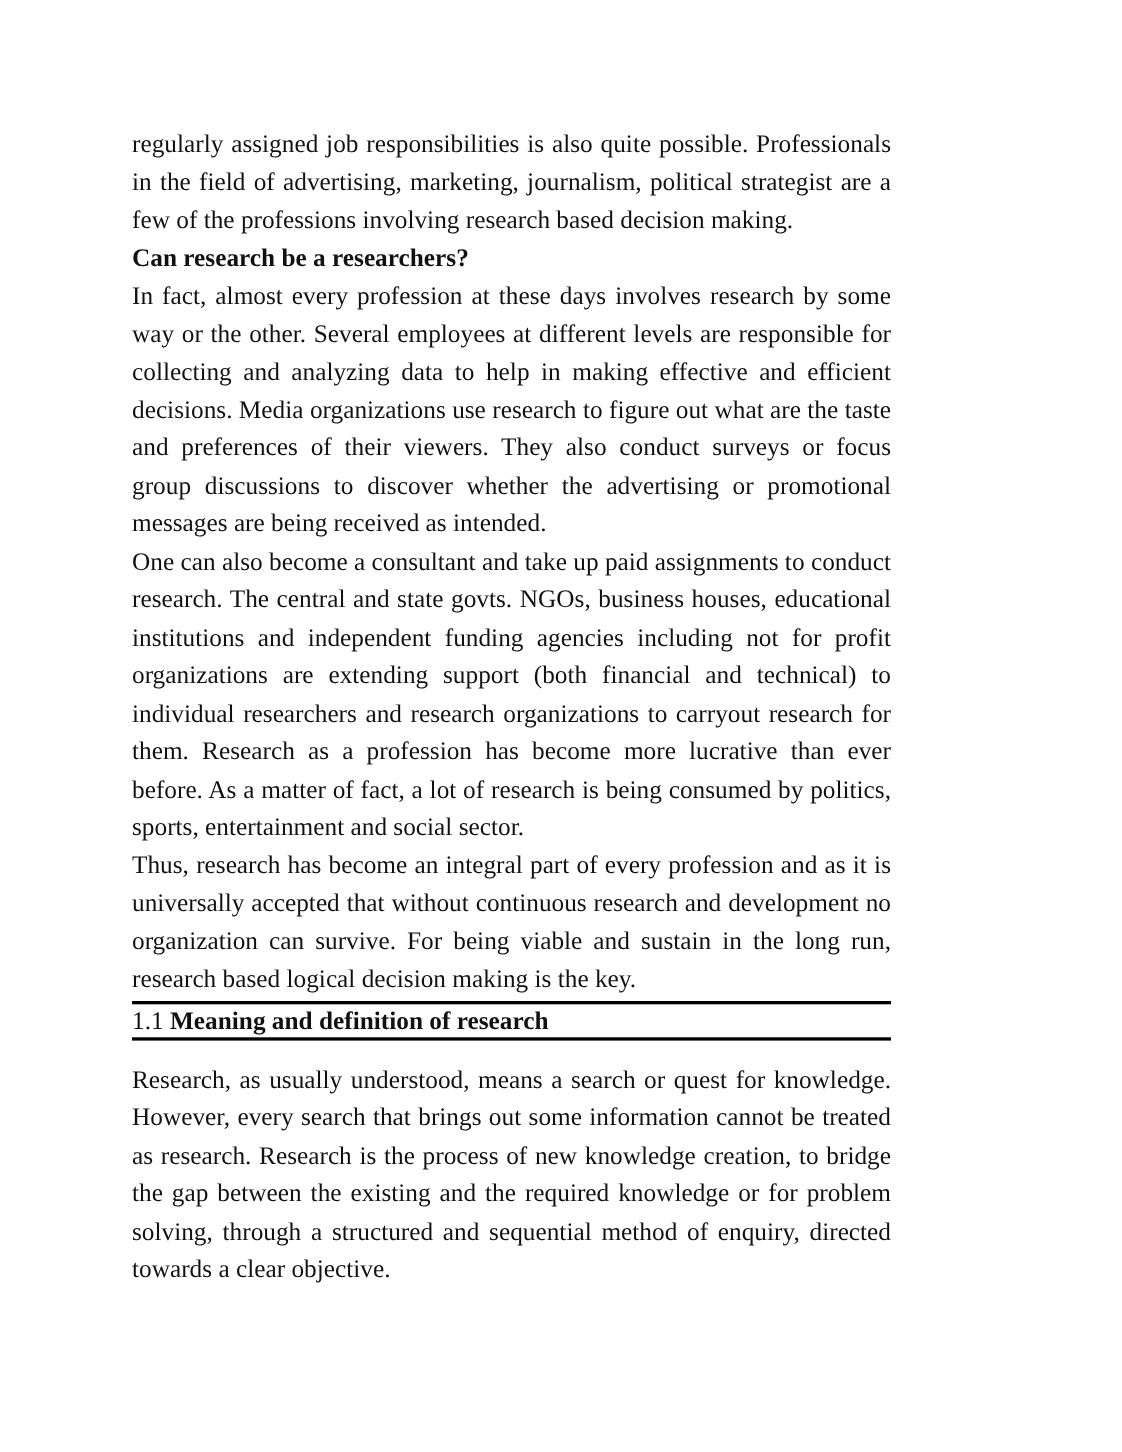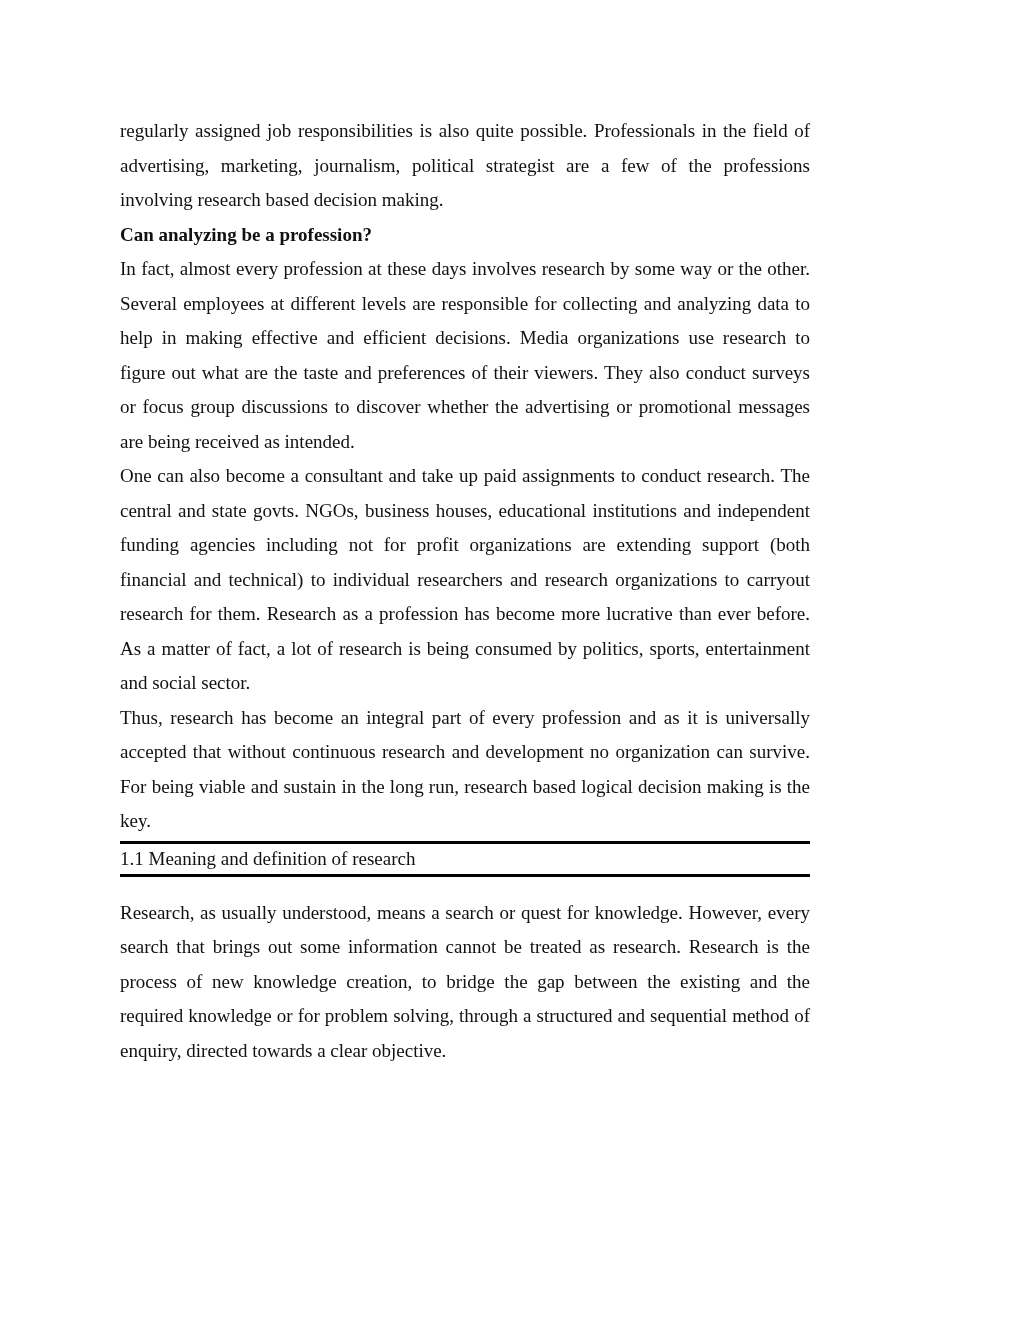--- a/index.html
+++ b/index.html
@@ -1,37 +1,37 @@
 <!DOCTYPE html>
 <html><head>
   <meta charset="utf-8">
   <style>
     html, body { margin: 0; padding: 0; background: #ffffff; }
     body { width: 1020px; height: 1320px; position: relative; overflow: hidden; }
     .page {
       position: absolute; left: 120px; top: 114px; width: 690px;
       font-family: "Liberation Serif", "DejaVu Serif", serif;
-      font-size: 19px; line-height: 34.5px; color: #111;
+      font-size: 23px; line-height: 34.5px; color: #111;
     }
     .p { margin: 0; text-align: justify; }
     .h { margin: 0; font-weight: bold; }
     .section {
       border-top: 3px solid #000; border-bottom: 3px solid #000;
       margin-top: 2px; height: 30px; line-height: 29px;
     }
     .section .num { font-weight: normal; }
-    .section .title { font-weight: normal; }
+    .section .title { font-weight: bold; }
     .gap { height: 19px; }
   </style>
 </head>
 <body>
 
 <div class="page">
   <p class="p">regularly assigned job responsibilities is also quite possible. Professionals in the field of advertising, marketing, journalism, political strategist are a few of the professions involving research based decision making.</p>
-  <p class="h">Can analyzing be a profession?</p>
+  <p class="h">Can research be a researchers?</p>
   <p class="p">In fact, almost every profession at these days involves research by some way or the other. Several employees at different levels are responsible for collecting and analyzing data to help in making effective and efficient decisions. Media organizations use research to figure out what are the taste and preferences of their viewers. They also conduct surveys or focus group discussions to discover whether the advertising or promotional messages are being received as intended.</p>
   <p class="p">One can also become a consultant and take up paid assignments to conduct research. The central and state govts. NGOs, business houses, educational institutions and independent funding agencies including not for profit organizations are extending support (both financial and technical) to individual researchers and research organizations to carryout research for them. Research as a profession has become more lucrative than ever before. As a matter of fact, a lot of research is being consumed by politics, sports, entertainment and social sector.</p>
   <p class="p">Thus, research has become an integral part of every profession and as it is universally accepted that without continuous research and development no organization can survive. For being viable and sustain in the long run, research based logical decision making is the key.</p>
   <div class="section">
     <span class="num">1.1</span>
     <span class="title">Meaning and definition of research</span>
   </div>
   <div class="gap"></div>
   <p class="p">Research, as usually understood, means a search or quest for knowledge. However, every search that brings out some information cannot be treated as research. Research is the process of new knowledge creation, to bridge the gap between the existing and the required knowledge or for problem solving, through a structured and sequential method of enquiry, directed towards a clear objective.</p>
 </div>

